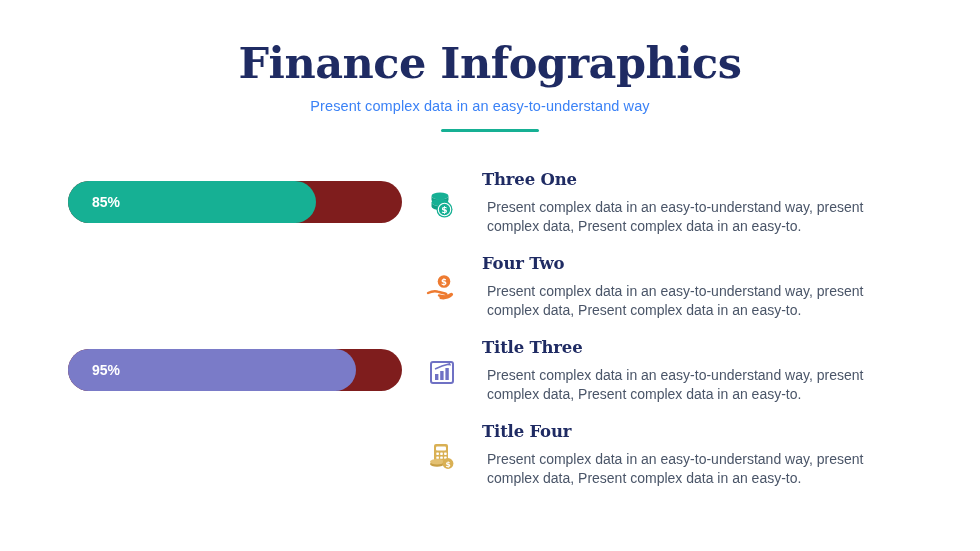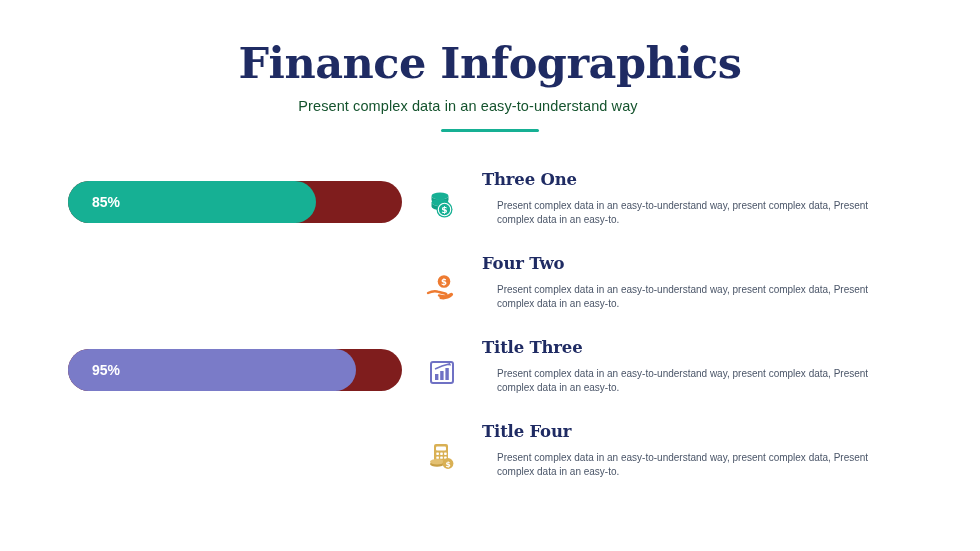--- a/index.html
+++ b/index.html
@@ -28,25 +28,25 @@
     font-family: "DejaVu Serif", serif;
     font-weight: bold;
     font-size: 43px;
     letter-spacing: -0.5px;
     color: #1f2b63;
     white-space: nowrap;
   }
   .subtitle {
     position: absolute;
     top: 98px;
-    left: 0;
+    left: 12px;
     width: 936px;
     text-align: center;
     font-size: 14.5px;
-    color: #14532d;
+    color: #3b82f6;
     letter-spacing: 0.1px;
   }
   .divider {
     position: absolute;
     top: 129px;
     left: 441px;
     width: 98px;
     height: 3px;
     background: #16b094;
     border-radius: 2px;
@@ -105,24 +105,24 @@
   }
   .row-title {
     font-family: "DejaVu Serif", serif;
     font-weight: bold;
     font-size: 16.5px;
     color: #1f2b63;
     margin: 0 0 9px 0;
     letter-spacing: -0.2px;
   }
   .row-desc {
-    font-size: 10px;
+    font-size: 14px;
     line-height: 1.38;
     color: #4a5568;
-    margin: 10px;
+    margin: 0;
     padding-left: 5px;
   }
 </style>
 </head>
 <body>
 
 <div class="slide">
 
   <div class="title">Finance Infographics</div>
   <div class="subtitle">Present complex data in an easy-to-understand way</div>

